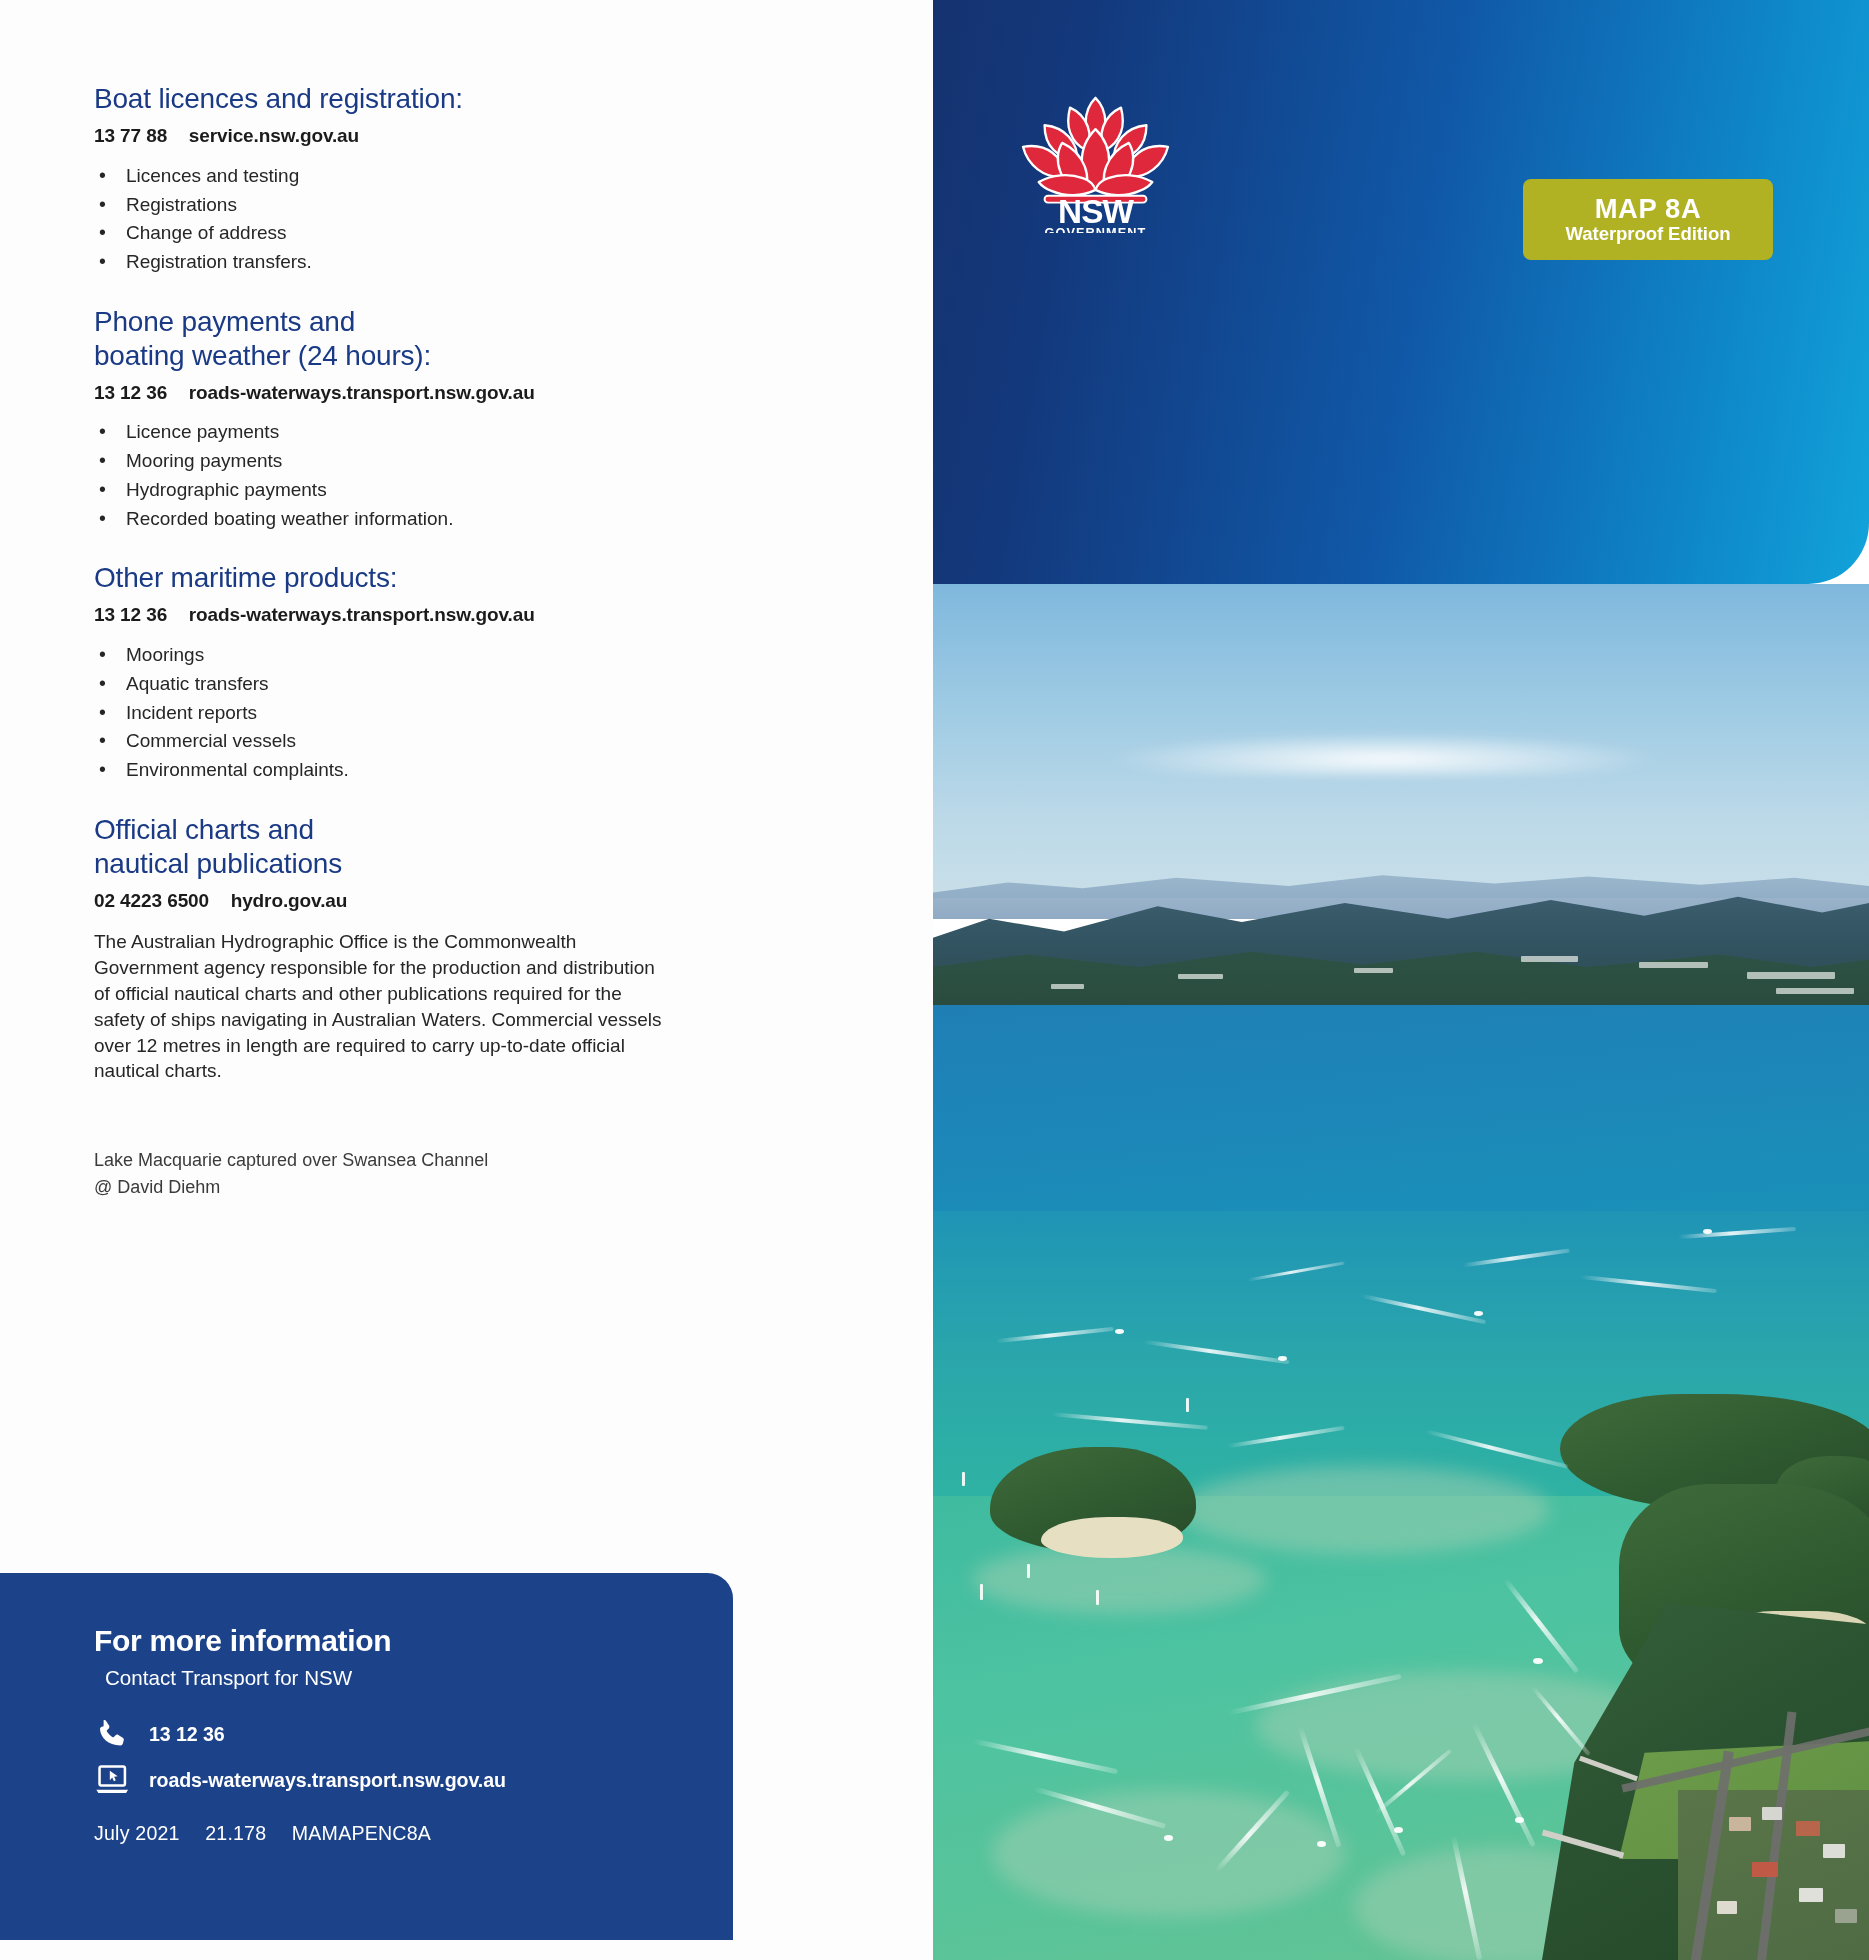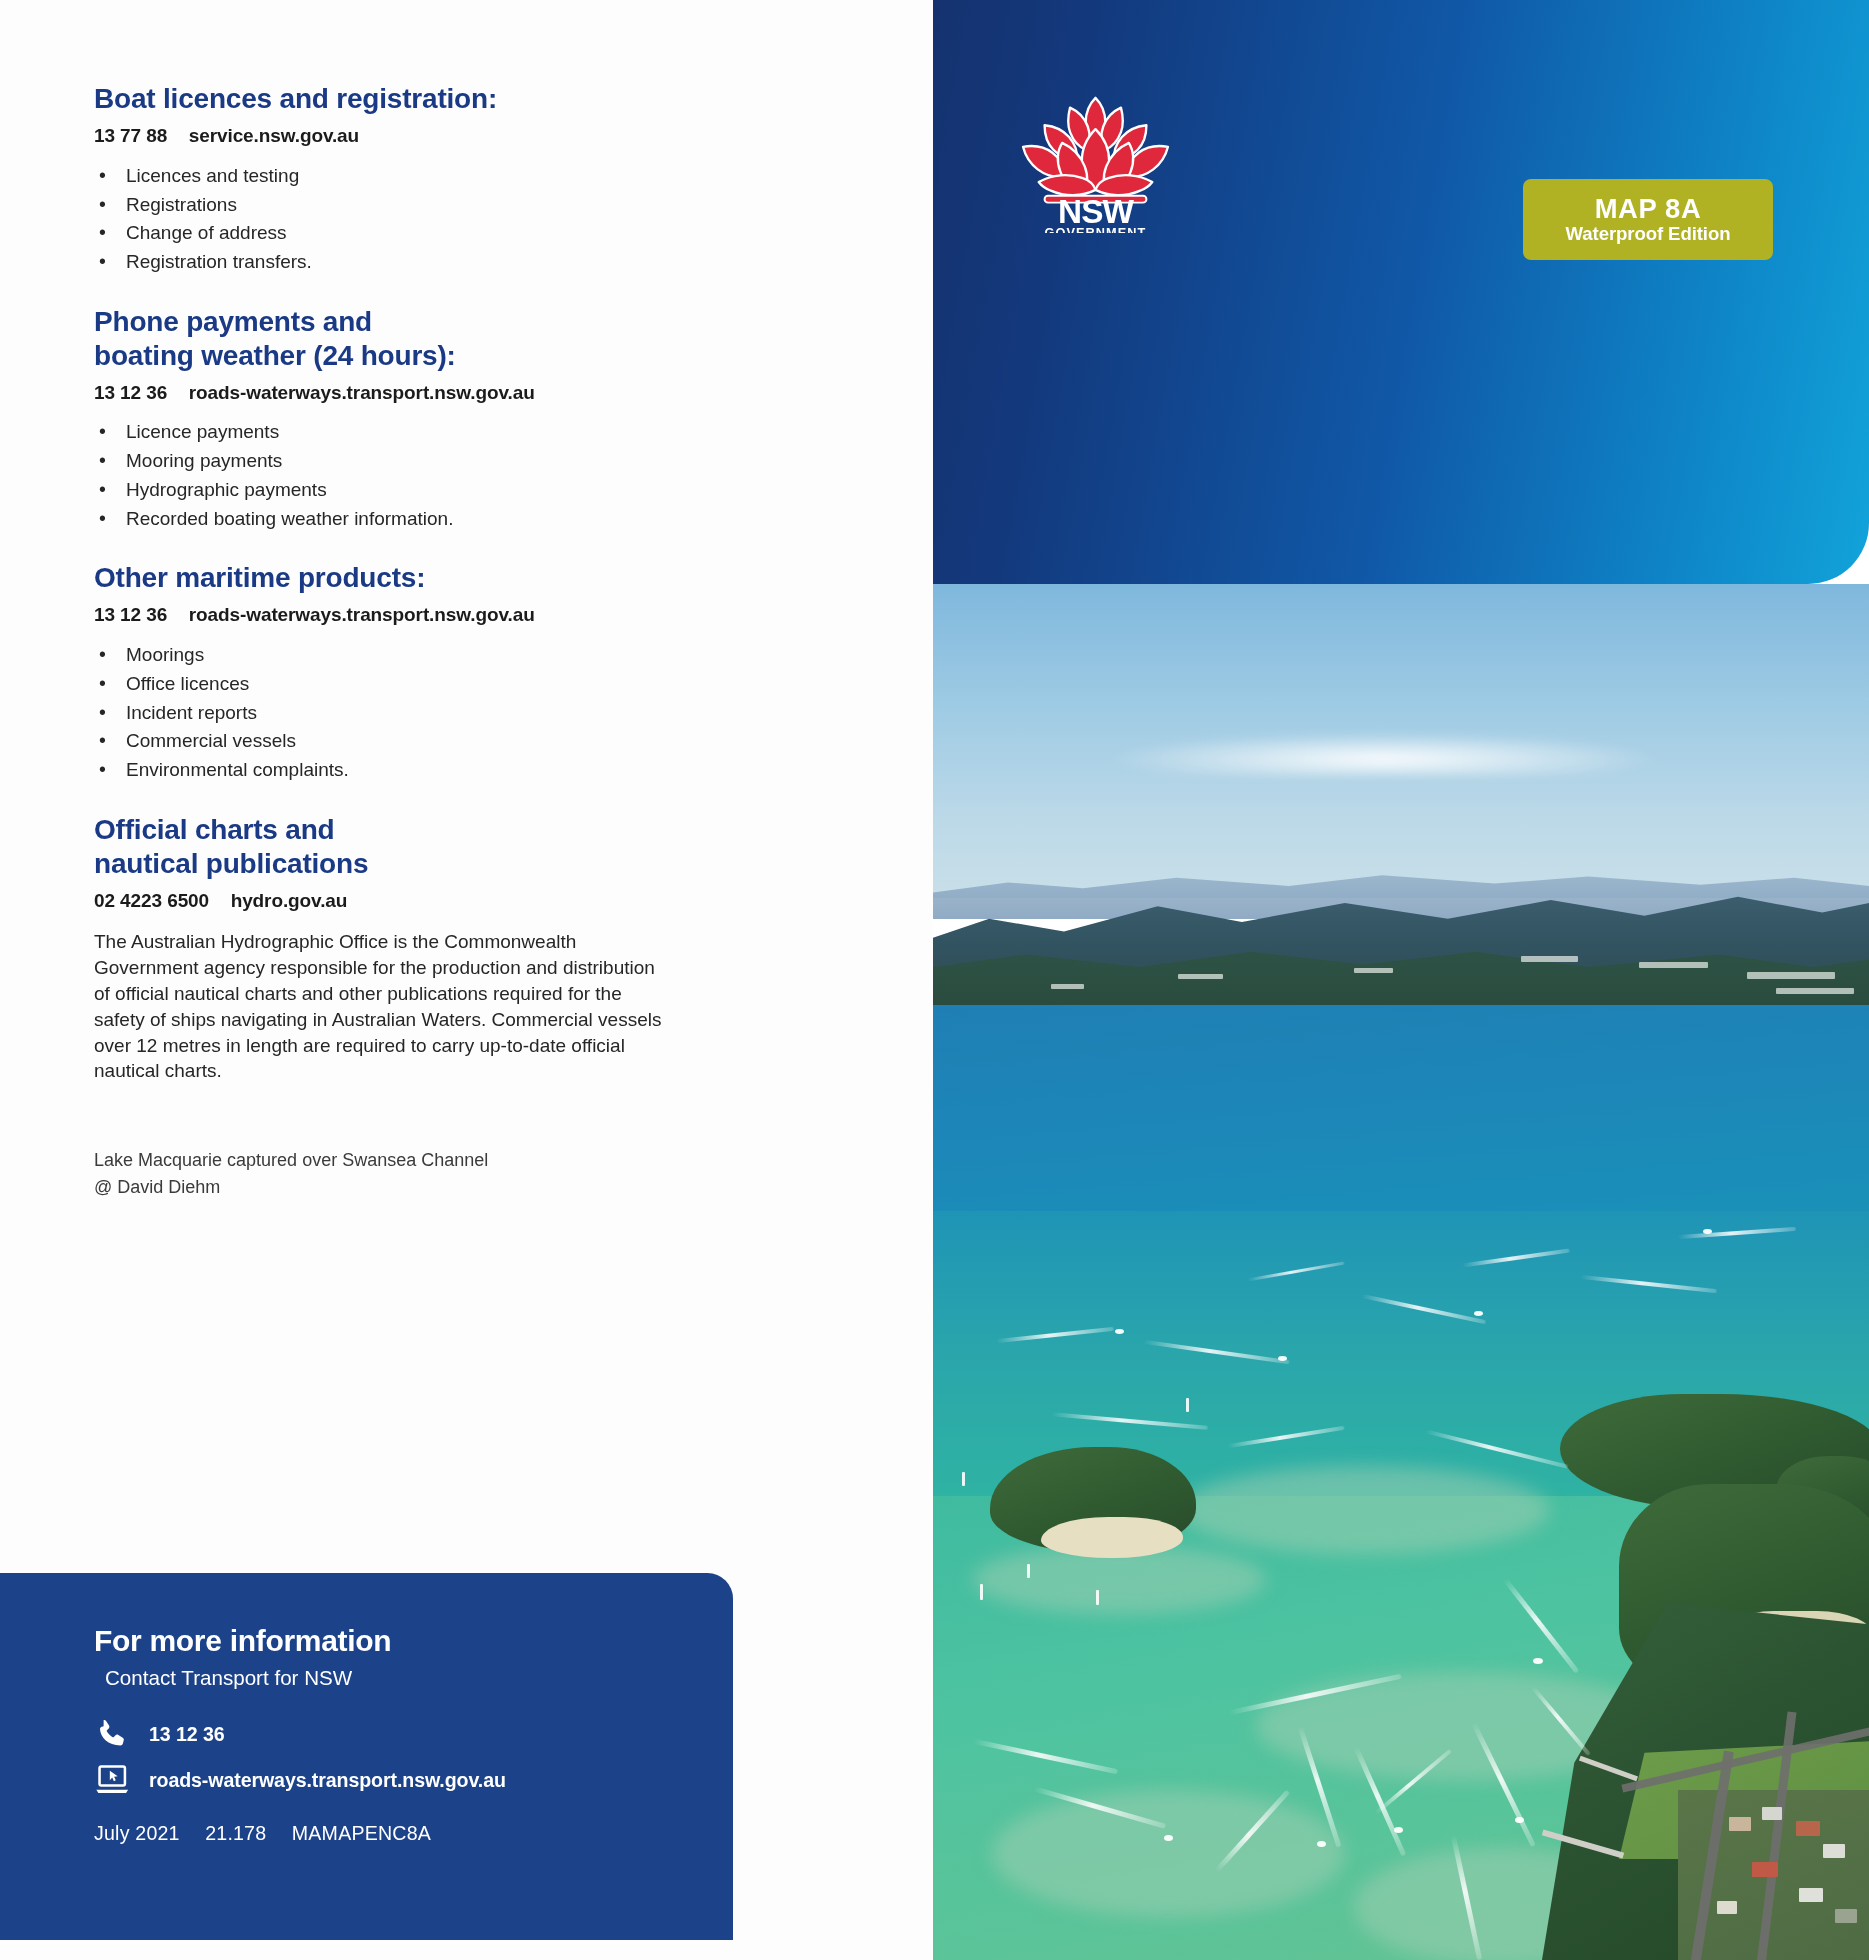--- a/index.html
+++ b/index.html
@@ -18,21 +18,21 @@
   .crop.tr-v2 { left:1843px; top:0; width:1px; height:13.7px; }
 
   
   .left-panel {
     position:absolute; left:0; top:0; width:933px; height:1960px;
     background:#fdfdfd;
   }
   .left-content { position:absolute; left:94px; top:82px; width:588px; }
 
   h2.sec-title {
-    color:#1a3a85; font-weight:700; font-size:28px; line-height:1.22;
+    color:#1a3a85; font-weight:400; font-size:28px; line-height:1.22;
     letter-spacing:-0.2px; margin-bottom:8.8px;
   }
   .contact-line {
     font-size:19px; color:#1b1b1b; font-weight:700; margin-bottom:14.7px;
     letter-spacing:-0.1px;
   }
   .contact-line .phone { margin-right:21.6px; }
   ul.bullets { list-style:none; margin:0 0 27.4px 0; }
   ul.bullets li {
     position:relative; padding-left:32px; font-size:19px; color:#262626;
@@ -224,21 +224,21 @@
         <li>Hydrographic payments</li>
         <li>Recorded boating weather information.</li>
       </ul>
 
       <h2 class="sec-title">Other maritime products:</h2>
       <div class="contact-line">
         <span class="phone">13 12 36</span><span>roads-waterways.transport.nsw.gov.au</span>
       </div>
       <ul class="bullets">
         <li>Moorings</li>
-        <li>Office licences</li>
+        <li>Aquatic transfers</li>
         <li>Incident reports</li>
         <li>Commercial vessels</li>
         <li>Environmental complaints.</li>
       </ul>
 
       <h2 class="sec-title">
         <span>Official charts and</span><br>
         <span>nautical publications</span>
       </h2>
       <div class="contact-line">

